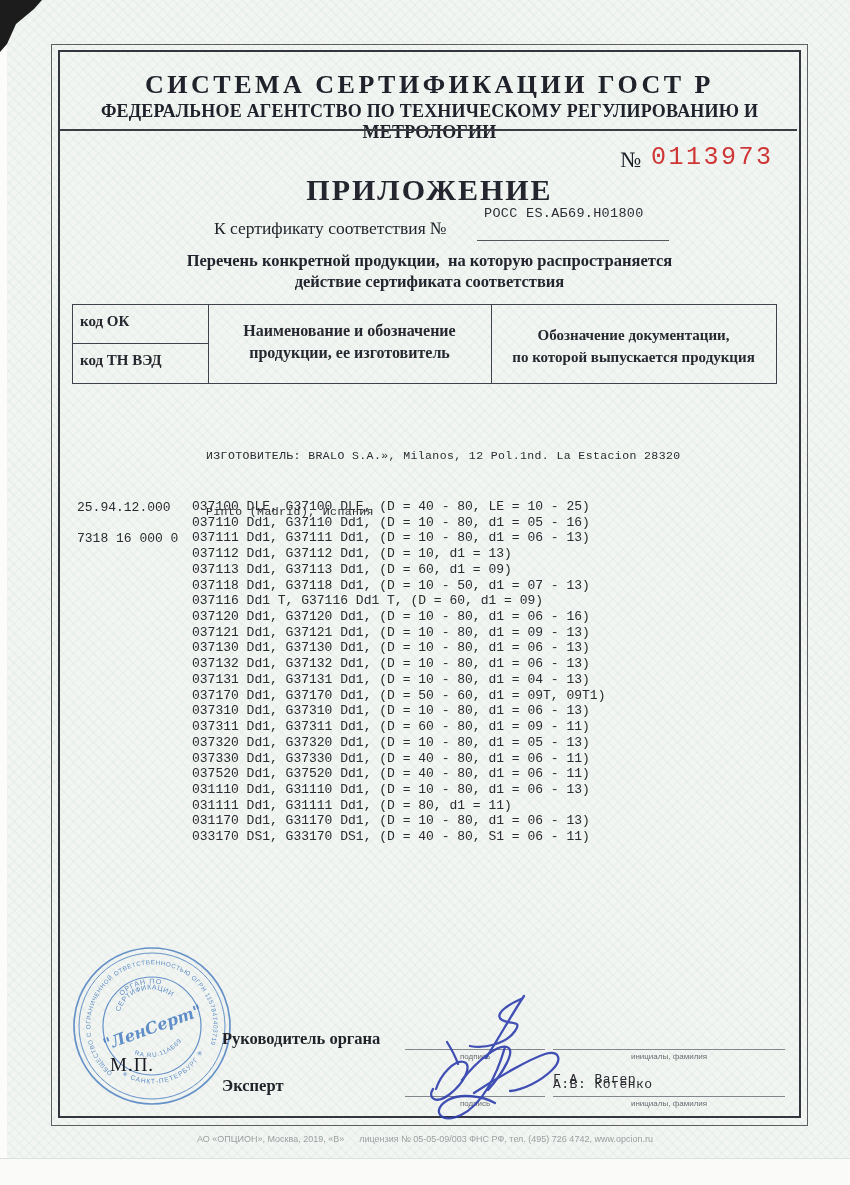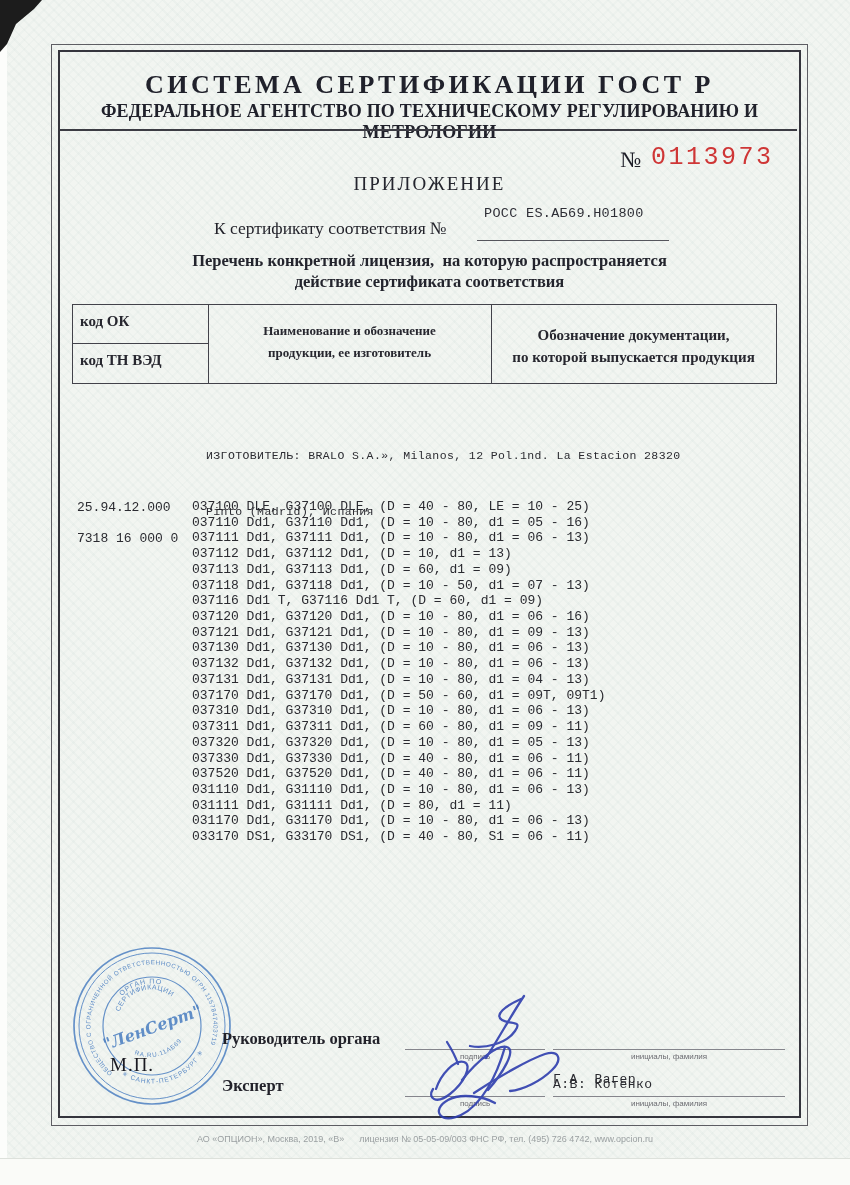--- a/index.html
+++ b/index.html
@@ -14,33 +14,33 @@
   .centered{left:51px;width:757px;text-align:center;}
   .serif{font-family:"Liberation Serif",serif;}
   .mono{font-family:"Liberation Mono","DejaVu Sans Mono",monospace;}
   .frame-outer{left:51px;top:44px;width:755px;height:1080px;border:1.3px solid #5d5d63;}
   .frame-inner{left:58px;top:50px;width:739px;height:1064px;border:2px solid #35353d;}
   .sys-title{top:70px;font-size:26px;font-weight:bold;letter-spacing:3.5px;color:#20212b;}
   .agency-title{top:101px;font-size:18px;font-weight:bold;letter-spacing:0.2px;color:#20212b;}
   .divider{left:60px;top:129px;width:737px;height:2px;background:#3c3c44;}
   .num-prefix{left:620px;top:147px;font-size:22px;color:#1d1d27;}
   .num-value{left:651px;top:143px;font-size:25px;letter-spacing:2.5px;}
-  .doc-title{top:173px;font-size:19px;font-weight:normal;letter-spacing:2px;color:#24252e;}
+  .doc-title{top:173px;font-size:30px;font-weight:bold;letter-spacing:2px;color:#24252e;}
   .cert-number{left:484px;top:206px;font-size:13.5px;color:#2e2e36;letter-spacing:0.3px;}
   .cert-label{left:214px;top:218px;font-size:17.5px;color:#23232b;}
   .cert-line{left:477px;top:240px;width:192px;height:1.3px;background:#55555c;}
   .subtitle1{top:251px;font-size:16.5px;font-weight:bold;color:#23242d;white-space:pre;}
   .subtitle2{top:272px;font-size:16.5px;font-weight:bold;color:#23242d;}
   .tbl{left:72px;top:304px;width:703px;height:78px;border:1.4px solid #42424a;}
   .tbl .vdiv1{position:absolute;left:135px;top:0;height:100%;width:1.4px;background:#42424a;}
   .tbl .vdiv2{position:absolute;left:418px;top:0;height:100%;width:1.4px;background:#42424a;}
   .tbl .hdiv{position:absolute;left:0;top:38px;width:135px;height:1.4px;background:#42424a;}
   .tbl .c1a{position:absolute;left:7px;top:8px;font-size:15px;font-weight:bold;color:#27272f;}
   .tbl .c1b{position:absolute;left:7px;top:47px;font-size:15px;font-weight:bold;color:#27272f;}
-  .tbl .c2{position:absolute;left:135px;width:283px;top:15px;text-align:center;font-size:13px;font-weight:bold;color:#27272f;line-height:22px;}
+  .tbl .c2{position:absolute;left:135px;width:283px;top:15px;text-align:center;font-size:16px;font-weight:bold;color:#27272f;line-height:22px;}
   .tbl .c3{position:absolute;left:418px;width:285px;top:19px;text-align:center;font-size:15px;font-weight:bold;color:#27272f;line-height:22px;}
   .mfr{left:206px;top:410px;font-size:11.5px;line-height:18.5px;color:#2b2b31;white-space:pre;letter-spacing:0.4px;}
   .code-ok{left:77px;top:500px;font-size:13px;color:#2b2b31;}
   .code-tnved{left:77px;top:531px;font-size:13px;color:#2b2b31;}
   .products{left:192px;top:499px;font-size:13px;line-height:15.72px;color:#2a2a30;white-space:pre;}
   .mp{left:110px;top:1031px;font-size:19px;color:#1a1a22;letter-spacing:1px;margin-top:23px;}
   .sig-label1{left:222px;top:1029px;font-size:16.5px;font-weight:bold;color:#22222a;}
   .sig-label2{left:222px;top:1076px;font-size:16.5px;font-weight:bold;color:#22222a;}
   .sigline{height:1.1px;background:#85858c;}
   .l1a{left:405px;top:1049px;width:140px;}
@@ -82,21 +82,21 @@
 
   <div class="abs num-prefix serif">№</div>
   <div class="abs num-value mono" style="color:#cf3636;">0113973</div>
 
   <div class="abs centered doc-title serif">ПРИЛОЖЕНИЕ</div>
 
   <div class="abs cert-number mono">РОСС ES.АБ69.Н01800</div>
   <div class="abs cert-label serif">К сертификату соответствия №</div>
   <div class="abs cert-line"></div>
 
-  <div class="abs centered subtitle1 serif">Перечень конкретной лицензия,  на которую распространяется</div>
+  <div class="abs centered subtitle1 serif">Перечень конкретной продукции,  на которую распространяется</div>
   <div class="abs centered subtitle2 serif">действие сертификата соответствия</div>
 
   <div class="abs tbl">
     <div class="vdiv1"></div>
     <div class="vdiv2"></div>
     <div class="hdiv"></div>
     <div class="c1a serif">код ОК</div>
     <div class="c1b serif">код ТН ВЭД</div>
     <div class="c2 serif">
       <div>Наименование и обозначение</div>

